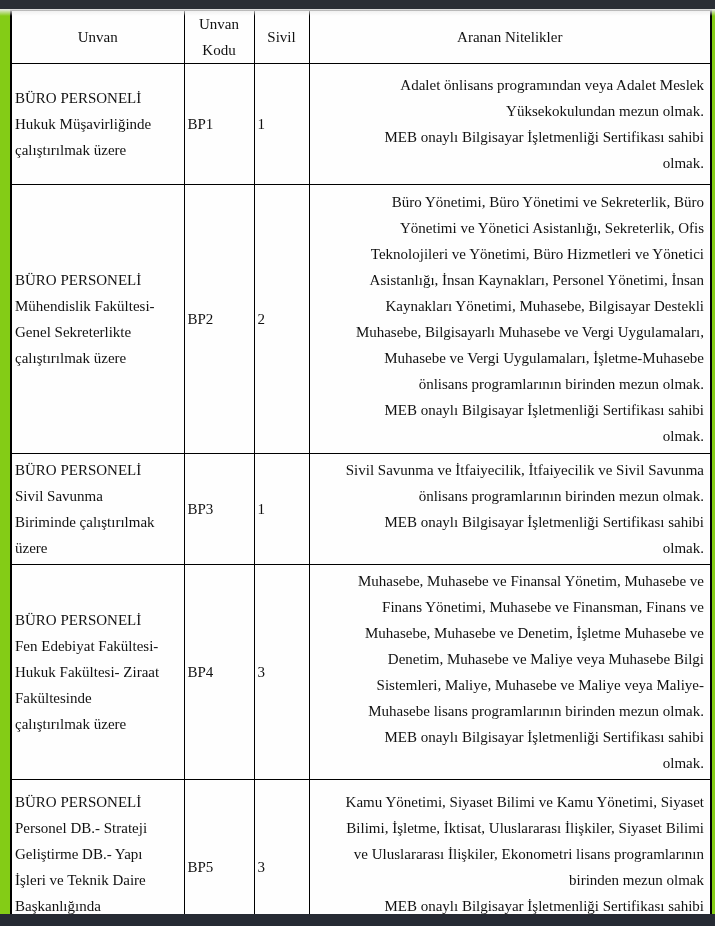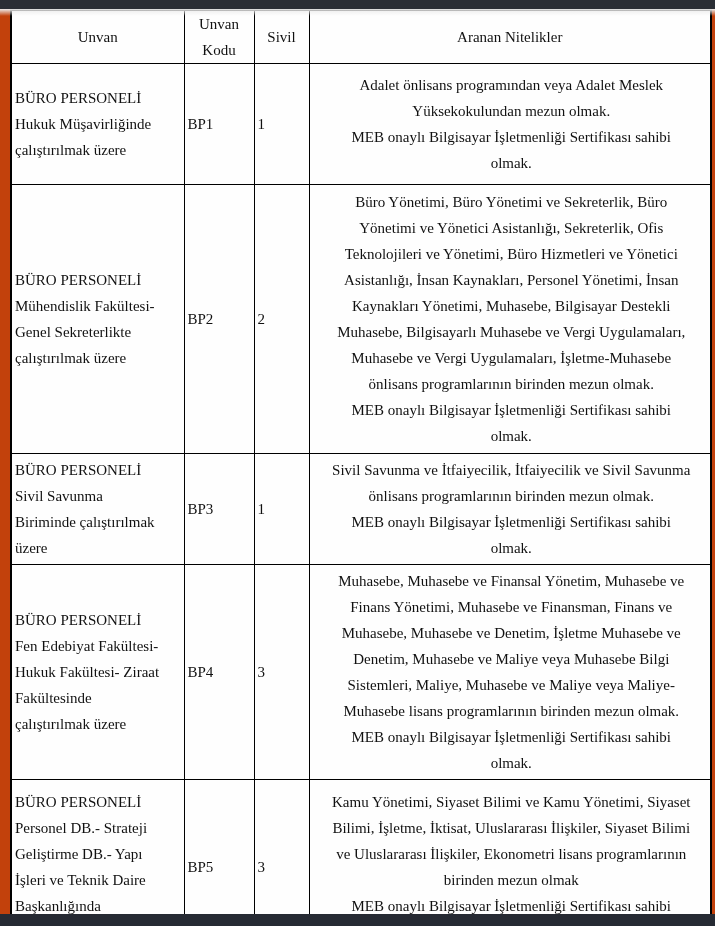--- a/index.html
+++ b/index.html
@@ -1,21 +1,21 @@
 <!DOCTYPE html>
 <html><head>
 <meta charset="utf-8">
 <style>
   * { margin: 0; padding: 0; box-sizing: border-box; }
   html, body { background: #ffffff; }
   .screen {
     position: relative;
     width: 715px;
     height: 926px;
-    background: #c2410c;
+    background: #84cc16;
     overflow: hidden;
     font-family: "Liberation Serif", "DejaVu Serif", serif;
     color: #111111;
   }
   .top-bar {
     position: absolute;
     top: 0; left: 0;
     width: 715px; height: 9px;
     background: #2a2e35;
     z-index: 3;
@@ -51,21 +51,21 @@
   .doc-table th, .doc-table td {
     border: 1.5px solid #000;
     font-size: 15px;
     line-height: 26px;
     font-weight: normal;
     vertical-align: middle;
     overflow: hidden;
   }
   .doc-table th { text-align: center; }
   td.center { text-align: left; padding: 2px 3px; }
-  td.nit { text-align: center; padding: 3px 6px 3px 9px; }
+  td.nit { text-align: right; padding: 3px 6px 3px 9px; }
   .pre { white-space: pre-line; }
   tr.hdr  { height: 53px; }
   tr.row1 { height: 121px; }
   tr.row2 { height: 269px; }
   tr.row3 { height: 111px; }
   tr.row4 { height: 204px; }
   tr.row5 { height: 176px; }
 </style>
 </head>
 <body>

